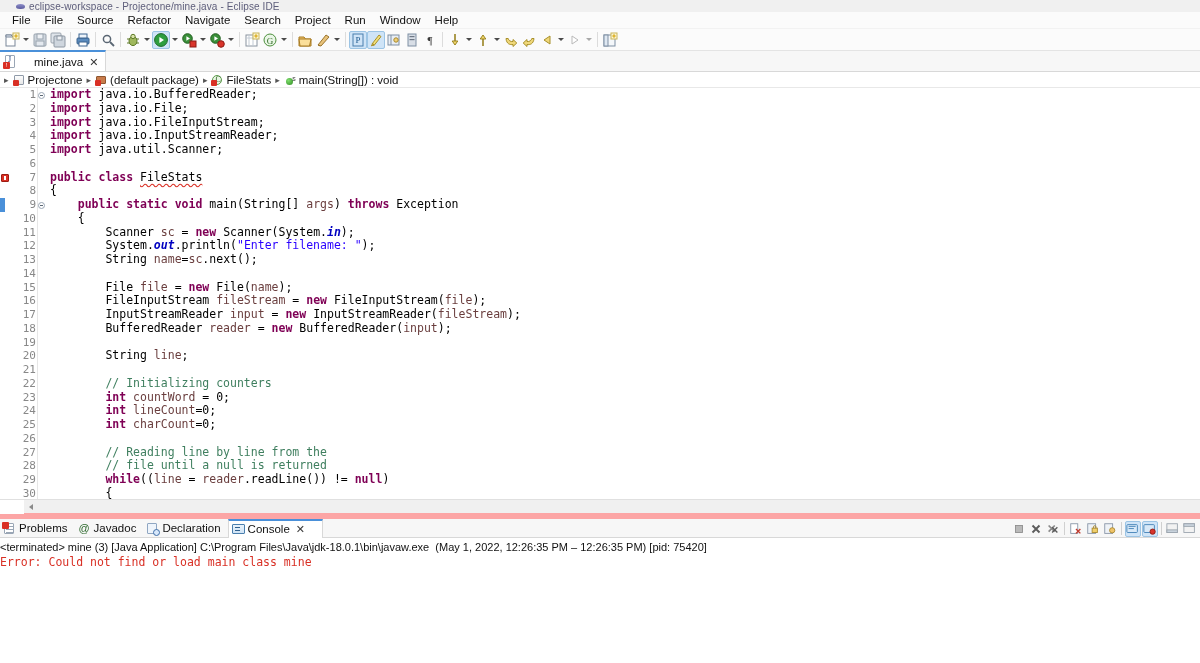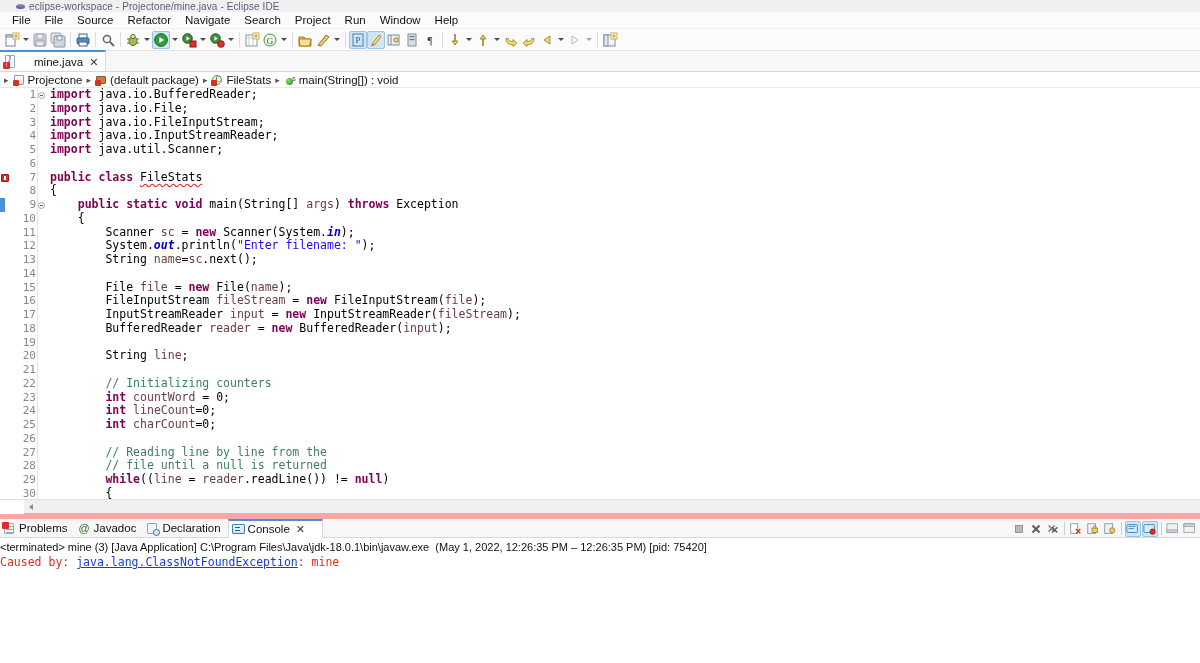--- a/index.html
+++ b/index.html
@@ -807,16 +807,16 @@
           <svg width="14" height="14" viewBox="0 0 16 16">
             <rect x="1" y="2" width="12" height="10" fill="#f2f2f2" stroke="#9aa3ad"></rect>
             <rect x="1" y="2" width="12" height="3" fill="#c9d3dd" stroke="#9aa3ad"></rect>
           </svg>
         </div>
       </div>
   </div>
   <div class="console-body">
     <div class="cline header">&lt;terminated&gt; mine (3) [Java Application] C:\Program Files\Java\jdk-18.0.1\bin\javaw.exe  (May 1, 2022, 12:26:35 PM – 12:26:35 PM) [pid: 75420]</div>
     <div id="consolelines">
-        <div class="cline"><span class="cerr">Caused by: </span><span class="clink">java.lang.ClassNotFoundException</span><span class="cerr">: mine</span></div>
+        <div class="cline"><span class="cerr">Error: Could not find or load main class mine</span></div>
       </div>
   </div>
 </div>
 
 </body></html>

